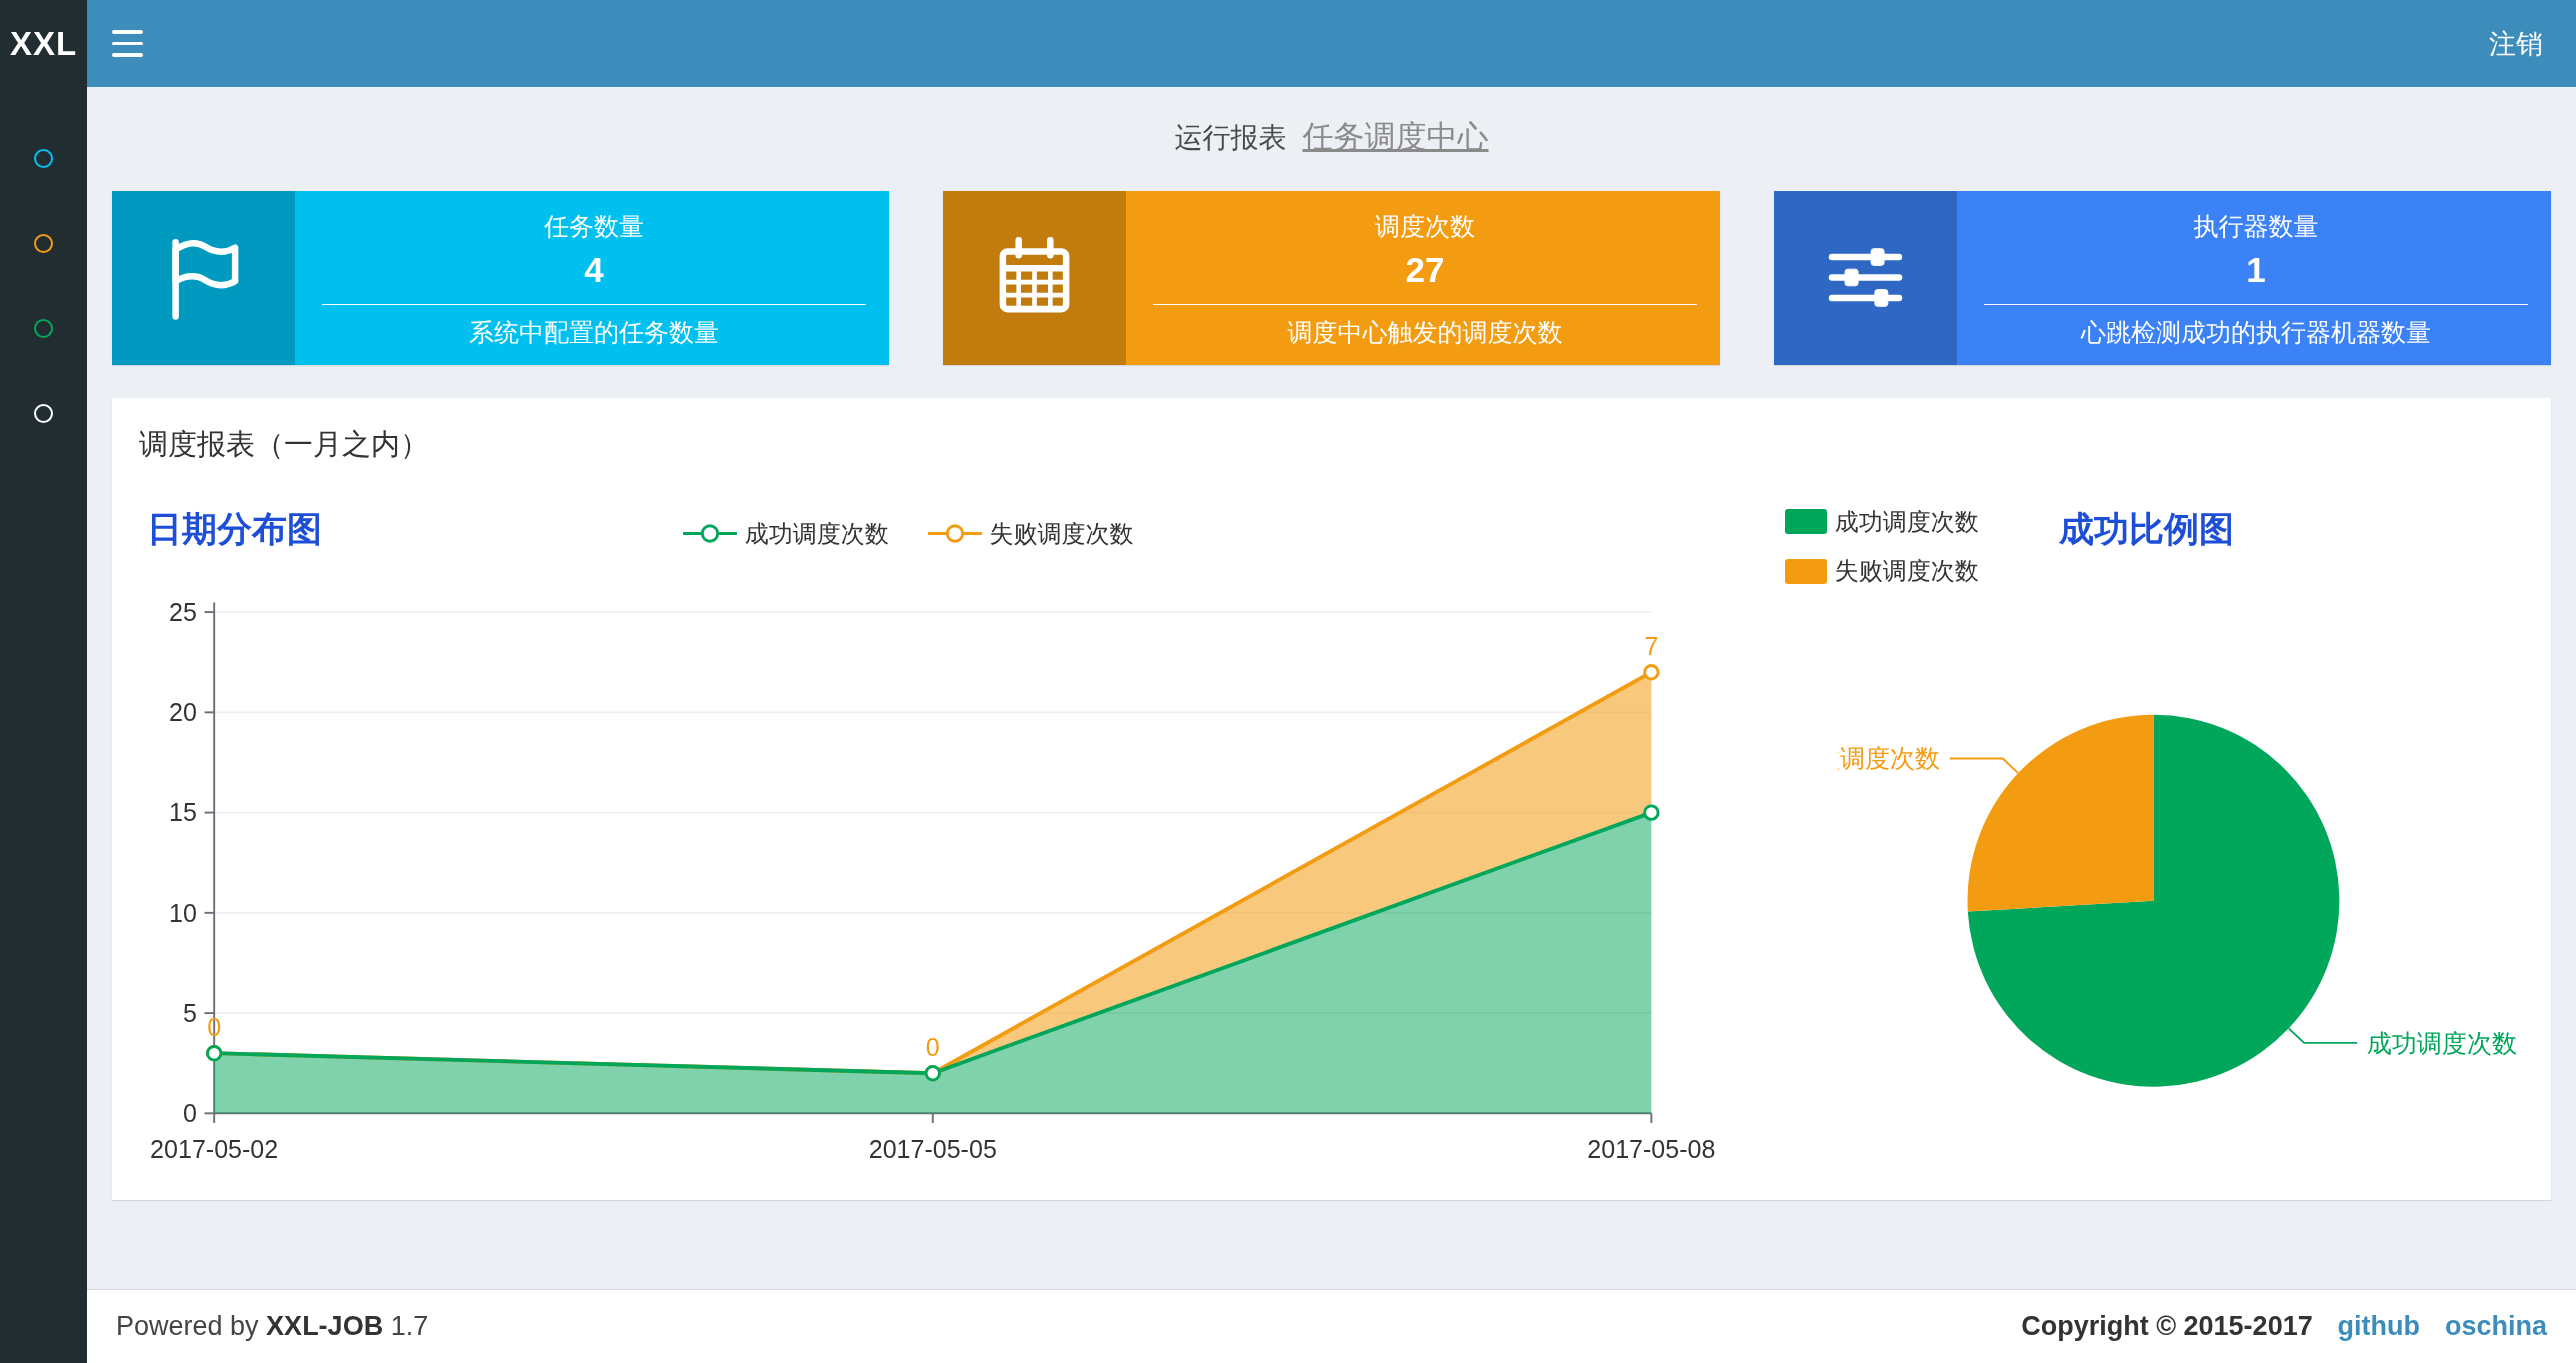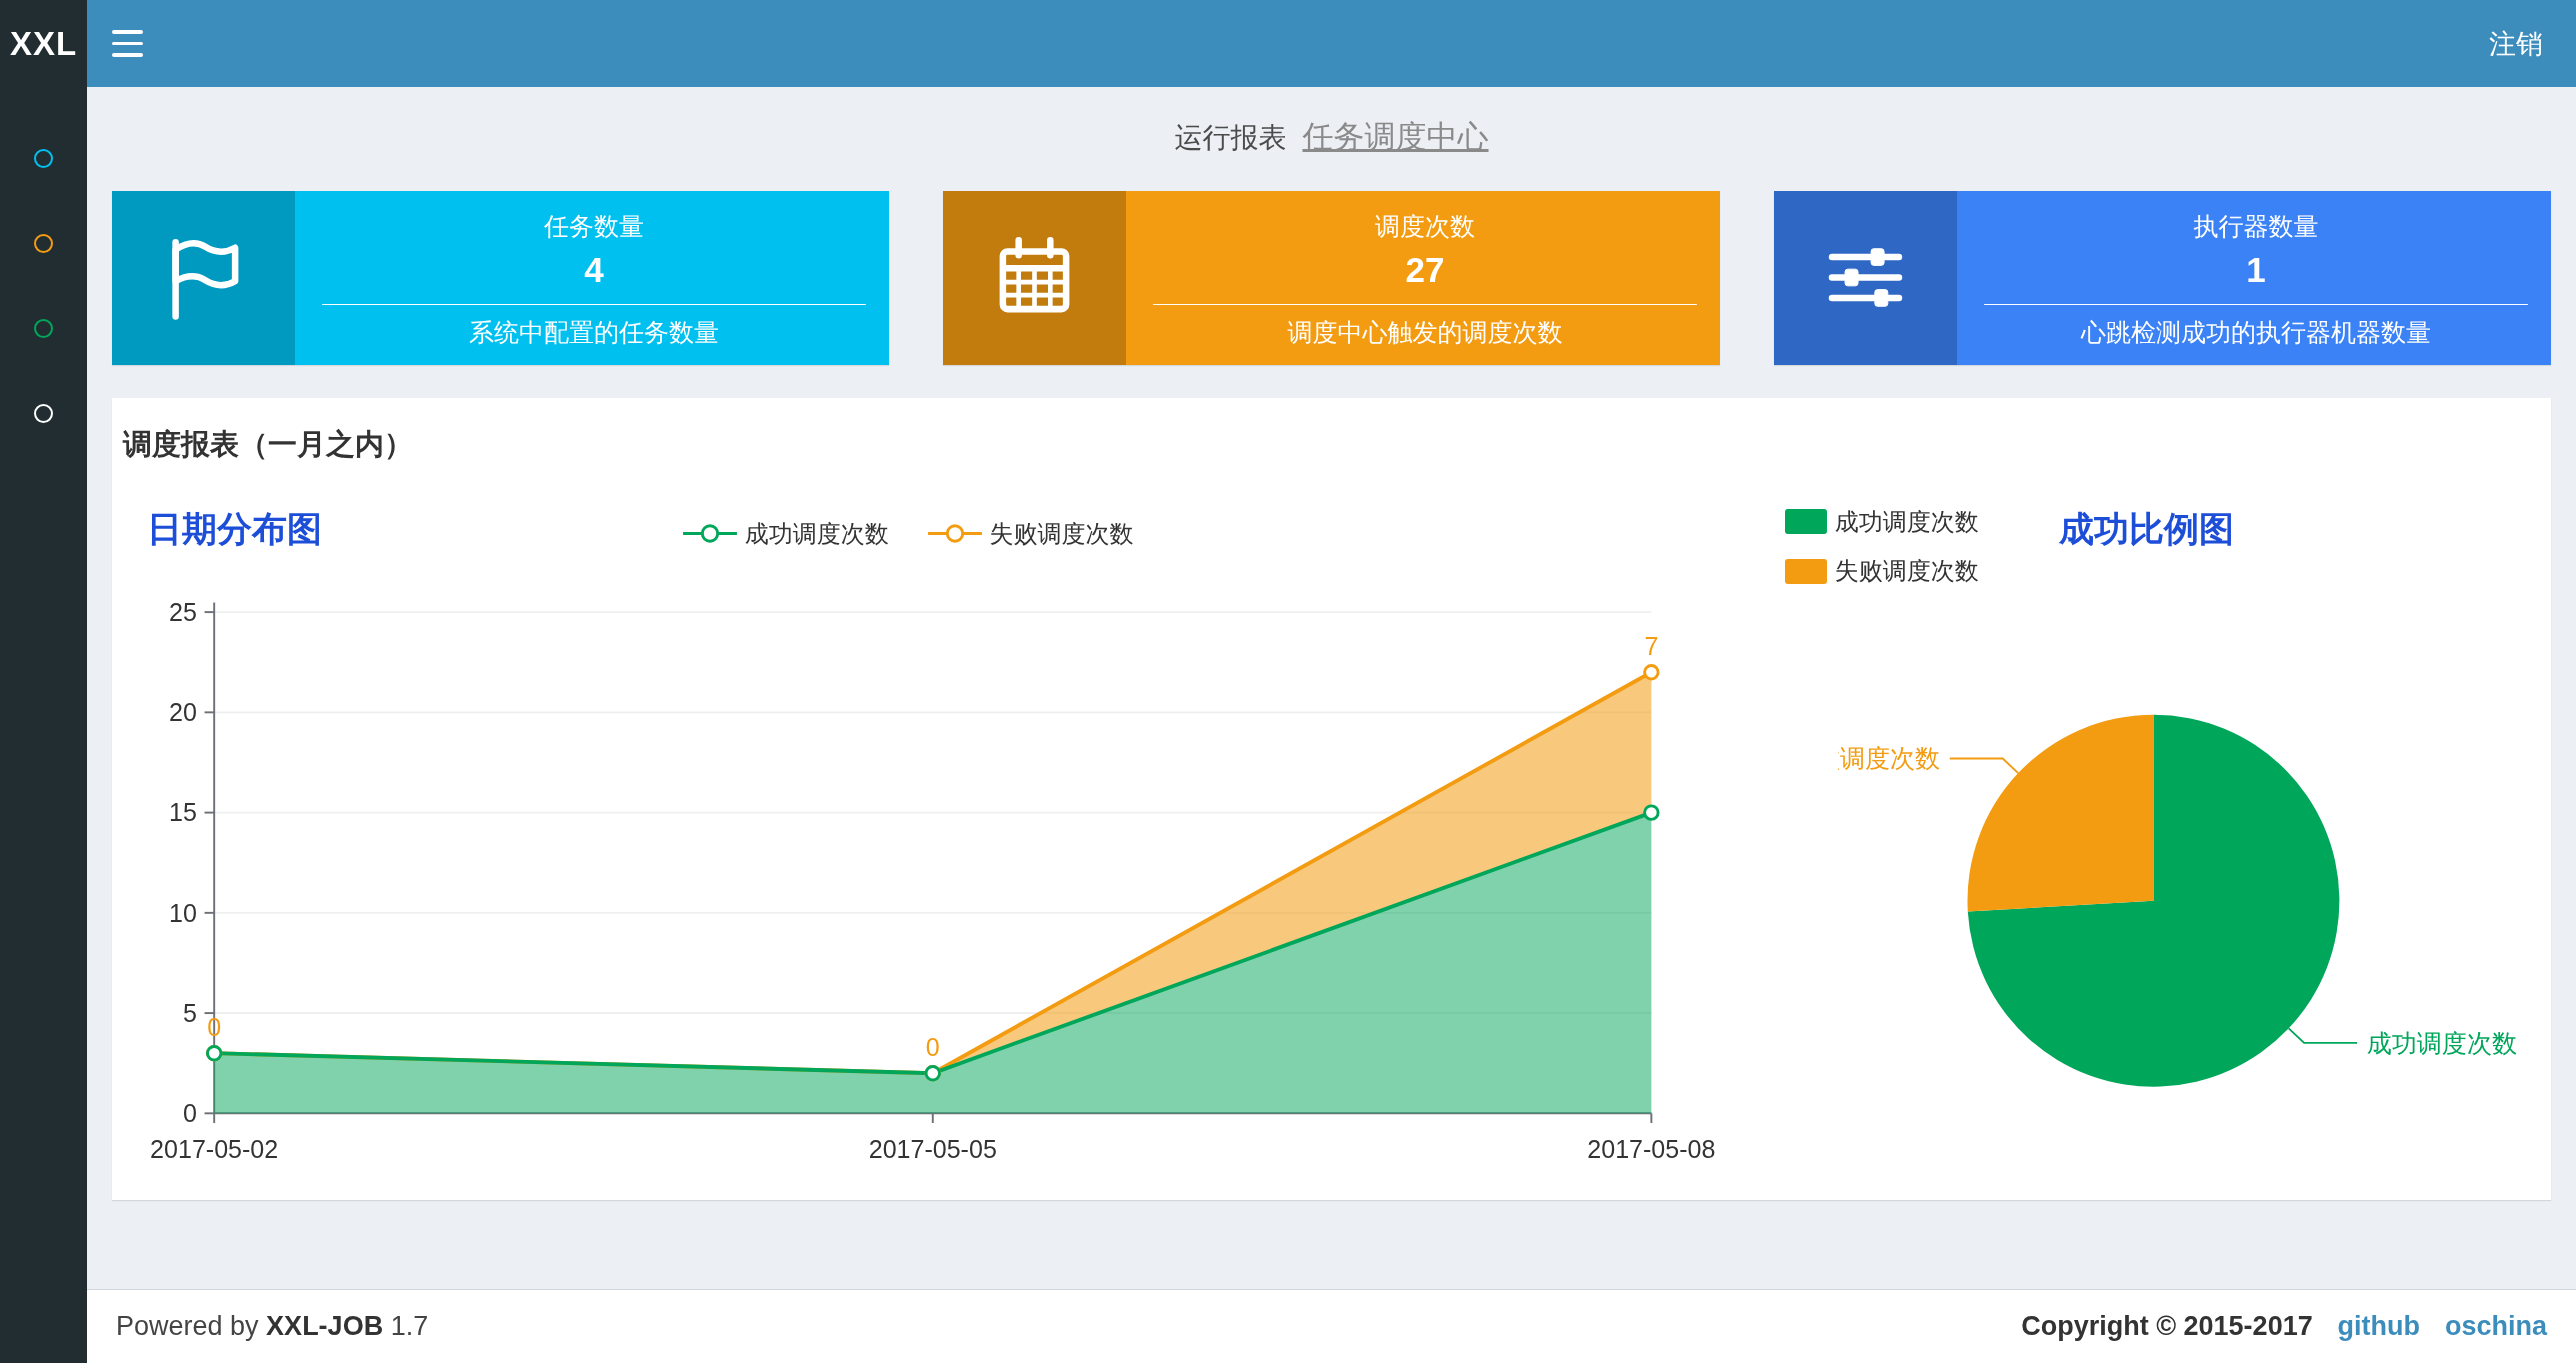--- a/index.html
+++ b/index.html
@@ -33,21 +33,21 @@
   .info-icon { width:183px; display:flex; align-items:center; justify-content:center; background:rgba(0,0,0,.2); }
   .info-icon svg { width:93px; height:93px; }
   .info-content { flex:1; padding:19px 23px 15.4px 27px; display:flex; flex-direction:column; }
   .info-title { font-size:25px; }
   .info-number { font-size:35px; font-weight:bold; margin-top:7.7px; }
   .info-line { height:3.9px; background:#fff; margin:13.5px 0 11.6px 0; border-radius:1.9px; }
   .info-desc { font-size:25px; }
 
   
   .panel { position:relative; margin:33px 25px 0 25px; height:802px; background:#fff; box-shadow:0 1px 1px rgba(0,0,0,.1); }
-  .panel-title { position:absolute; top:27px; left:11px; font-size:29px; font-weight:700; color:#333; }
+  .panel-title { position:absolute; top:27px; left:27px; font-size:29px; font-weight:400; color:#333; }
   .chart-title { position:absolute; font-size:35px; font-weight:bold; color:#1d4ed8; }
   .line-chart-title { top:108px; left:35px; }
   .pie-chart-title { top:108px; left:1947px; }
 
   .line-legend { position:absolute; top:120px; left:571px; display:flex; gap:39px; }
   .legend-item { display:flex; align-items:center; gap:7.7px; cursor:pointer; }
   .legend-item .lbl { font-size:24px; color:#333; }
 
   .pie-legend { position:absolute; top:108px; left:1673px; display:flex; flex-direction:column; gap:17.4px; }
   .pie-legend .legend-item .swatch { width:42px; height:25px; border-radius:2.9px; display:block; }

